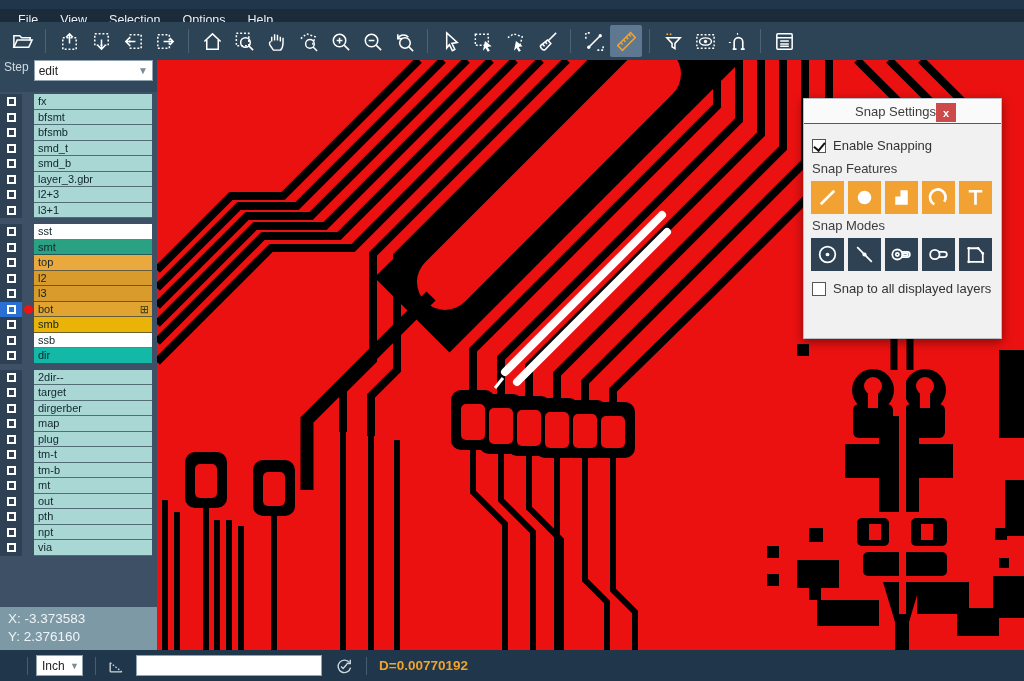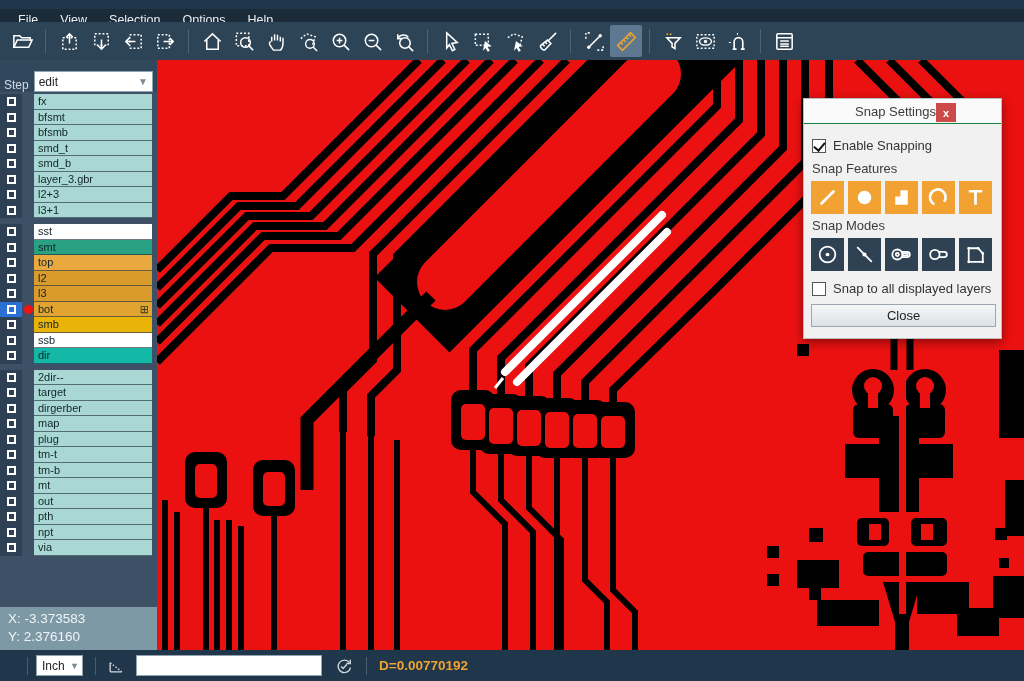--- a/index.html
+++ b/index.html
@@ -16,21 +16,21 @@
   
   .toolbar { position:absolute; left:0; top:22px; width:1024px; height:38px;
     background:#2d4456; display:flex; align-items:center; padding-left:6px; }
   .tbtn { width:32px; height:32px; display:flex; align-items:center; justify-content:center; border-radius:2px; }
   .tbtn.active { background:#5d7890; }
   .tbtn svg { width:23px; height:23px; }
   .tsep { width:1px; height:24px; background:#4d6275; margin:0 7px; }
 
   
   .leftpanel { position:absolute; left:0; top:60px; width:157px; height:590px; background:#3d5066; }
-  .steprow { height:32px; background:#31485c; display:flex; align-items:flex-end; padding:0 4px; gap:5px; }
+  .steprow { height:32px; background:#31485c; display:flex; align-items:flex-start; padding:0 4px; gap:5px; }
   .steprow .lbl { color:#cfdbe4; font-size:12px; }
   .stepselect { flex:1; height:21px; background:#fff; border:1px solid #8fa3b0; display:flex;
     align-items:center; justify-content:space-between; padding:0 4px; font-size:12px; color:#222; }
   .stepselect .chev { color:#7b8b96; font-size:10px; }
 
   .layerlist { padding-top:2px; }
   .layer-group { margin-bottom:6px; }
   .layer-row { display:flex; height:15.5px; align-items:stretch; }
   .cbcol { width:22px; background:#2e4053; display:flex; align-items:center; justify-content:center; flex:none; }
   .cb { width:9px; height:9px; border:2px solid #fff; background:transparent; }
@@ -661,21 +661,20 @@
               <circle cx="14.5" cy="6" r="1.3" fill="#fff" stroke="none"></circle>
               <circle cx="19" cy="11" r="1.3" fill="#fff" stroke="none"></circle>
               <circle cx="19" cy="19" r="1.3" fill="#fff" stroke="none"></circle>
             </svg>
           </span>
       </div>
       <div class="chkrow" style="margin-top:10px;">
         <span class="chk"></span>
         <span>Snap to all displayed layers</span>
       </div>
-      <div class="dlg-closebtn">Close</div>
     </div>
   </div>
 
   <div class="bottombar">
     <span class="bsep" style="margin-left:19px;"></span>
     <span class="unitbox">
       <span>Inch</span>
       <span class="chev">▼</span>
     </span>
     <span class="bsep" style="margin-left:12px;"></span>

